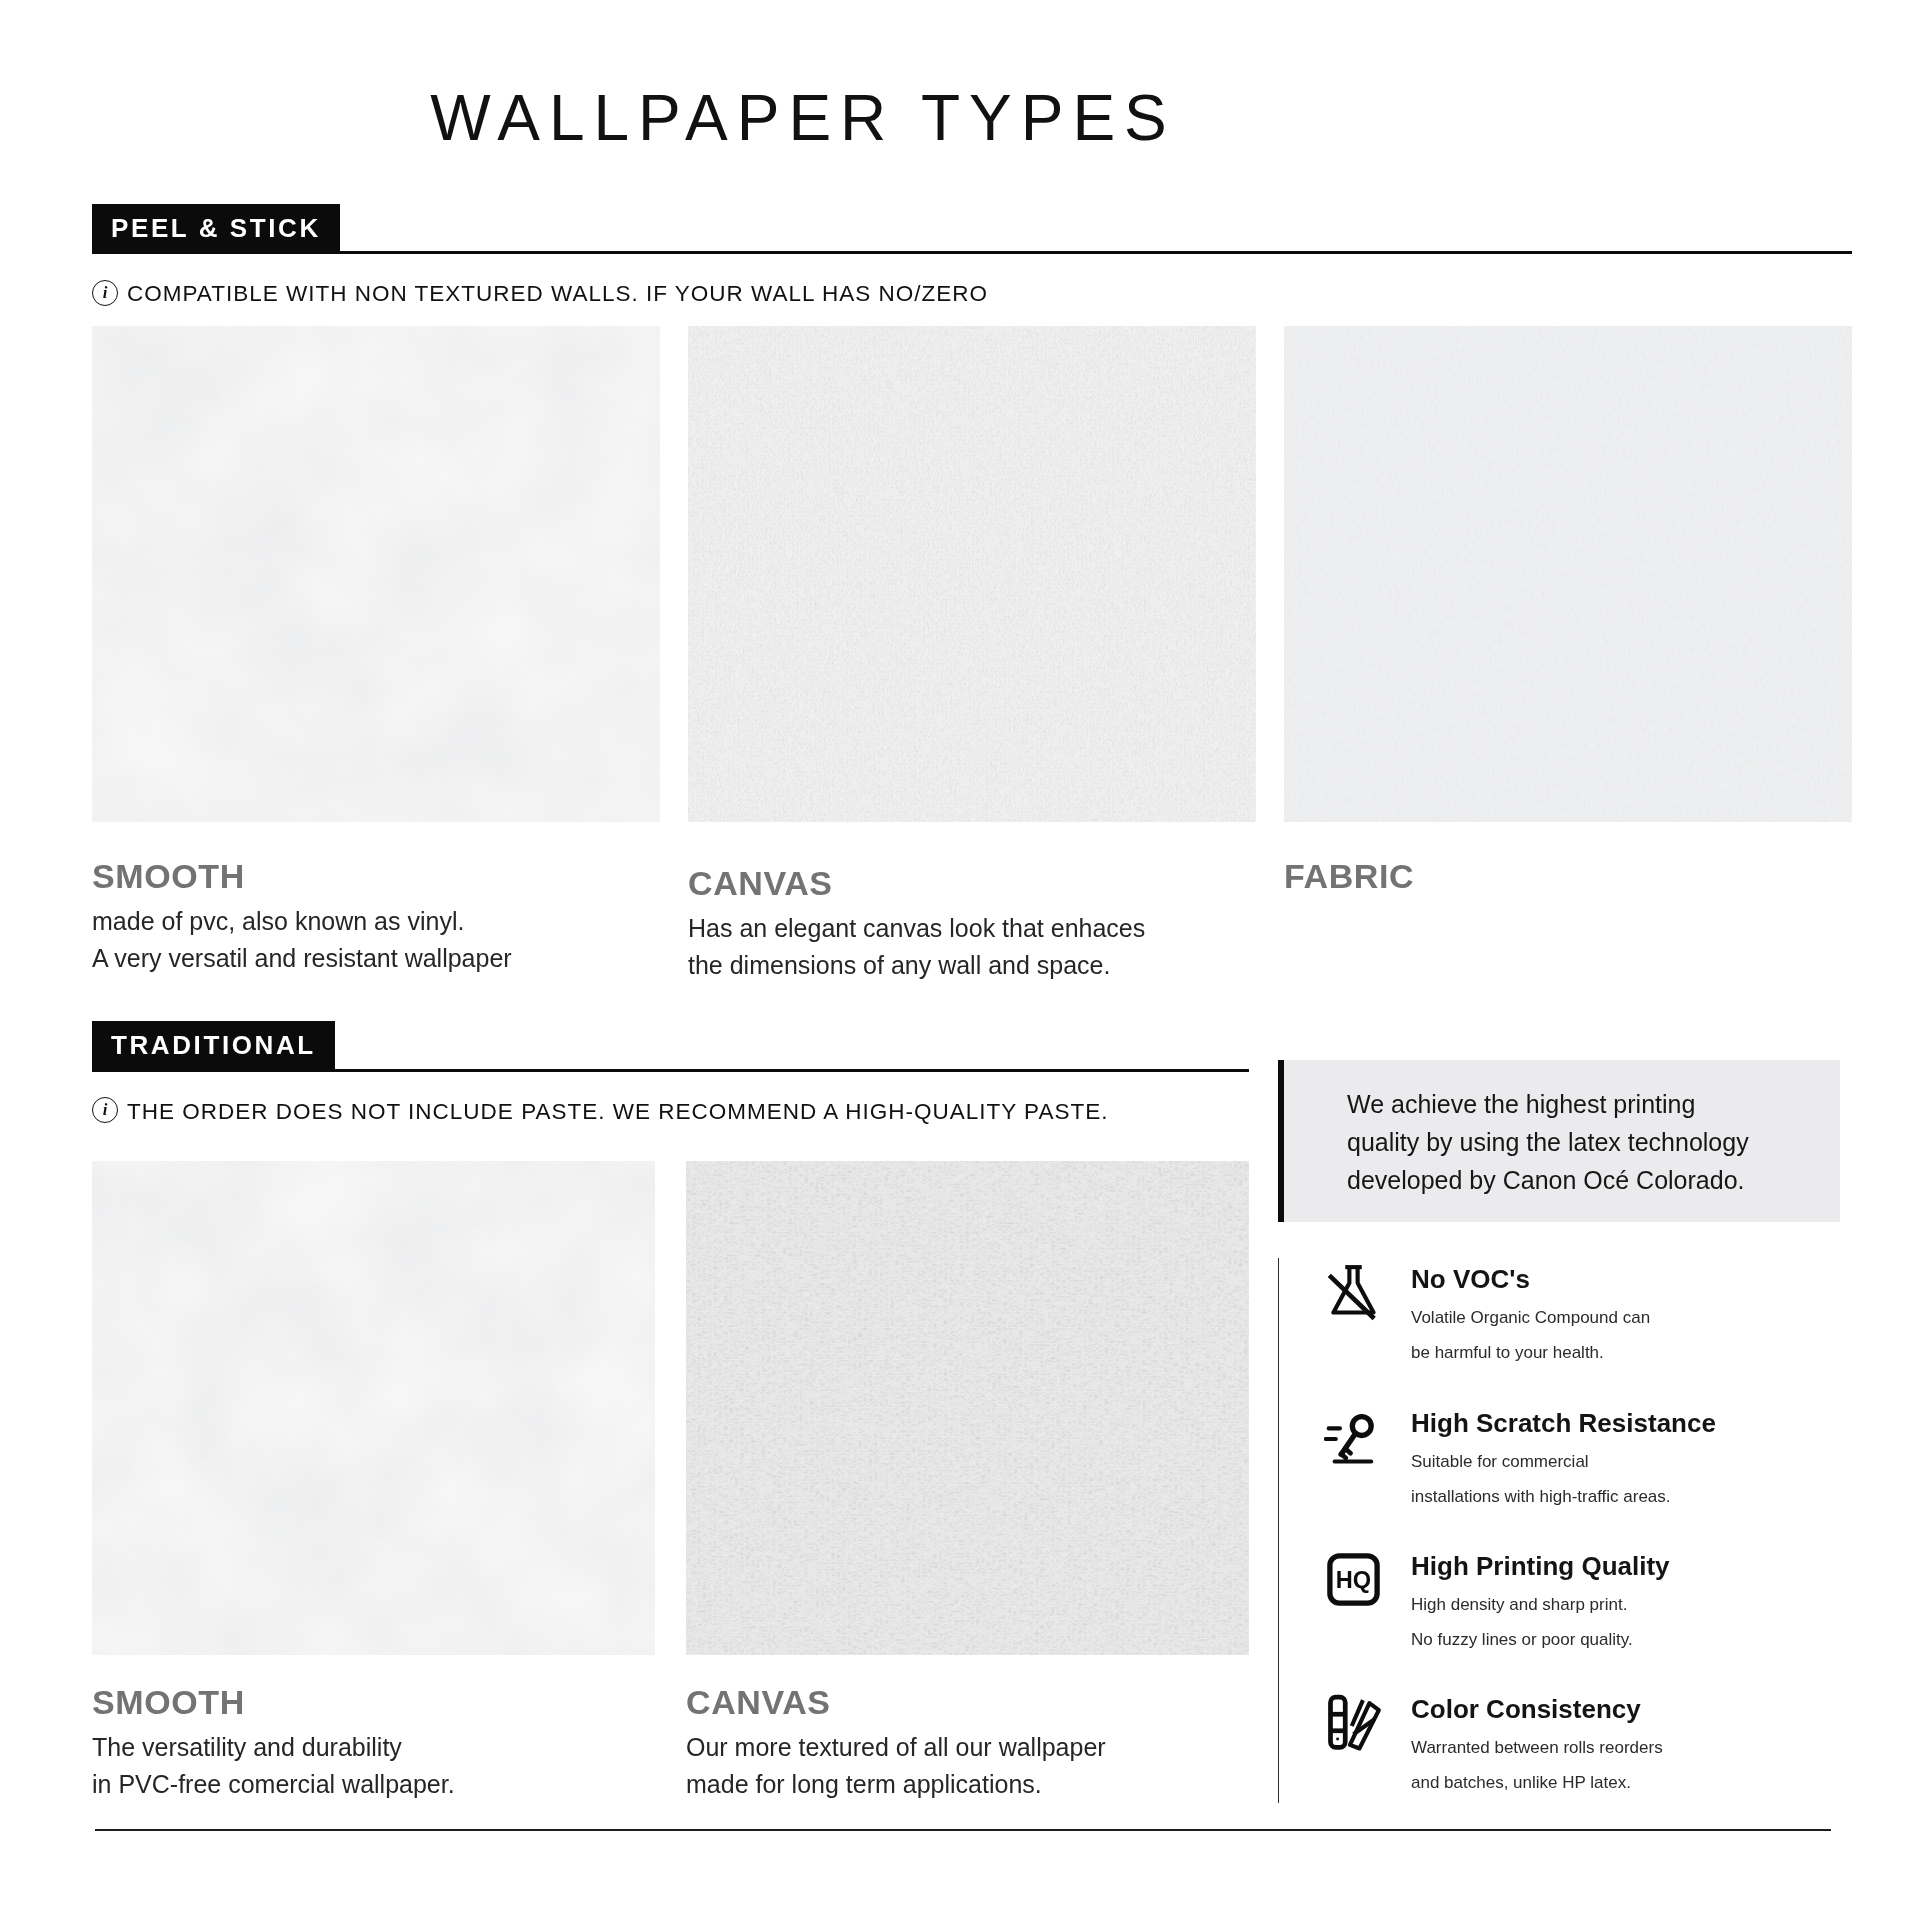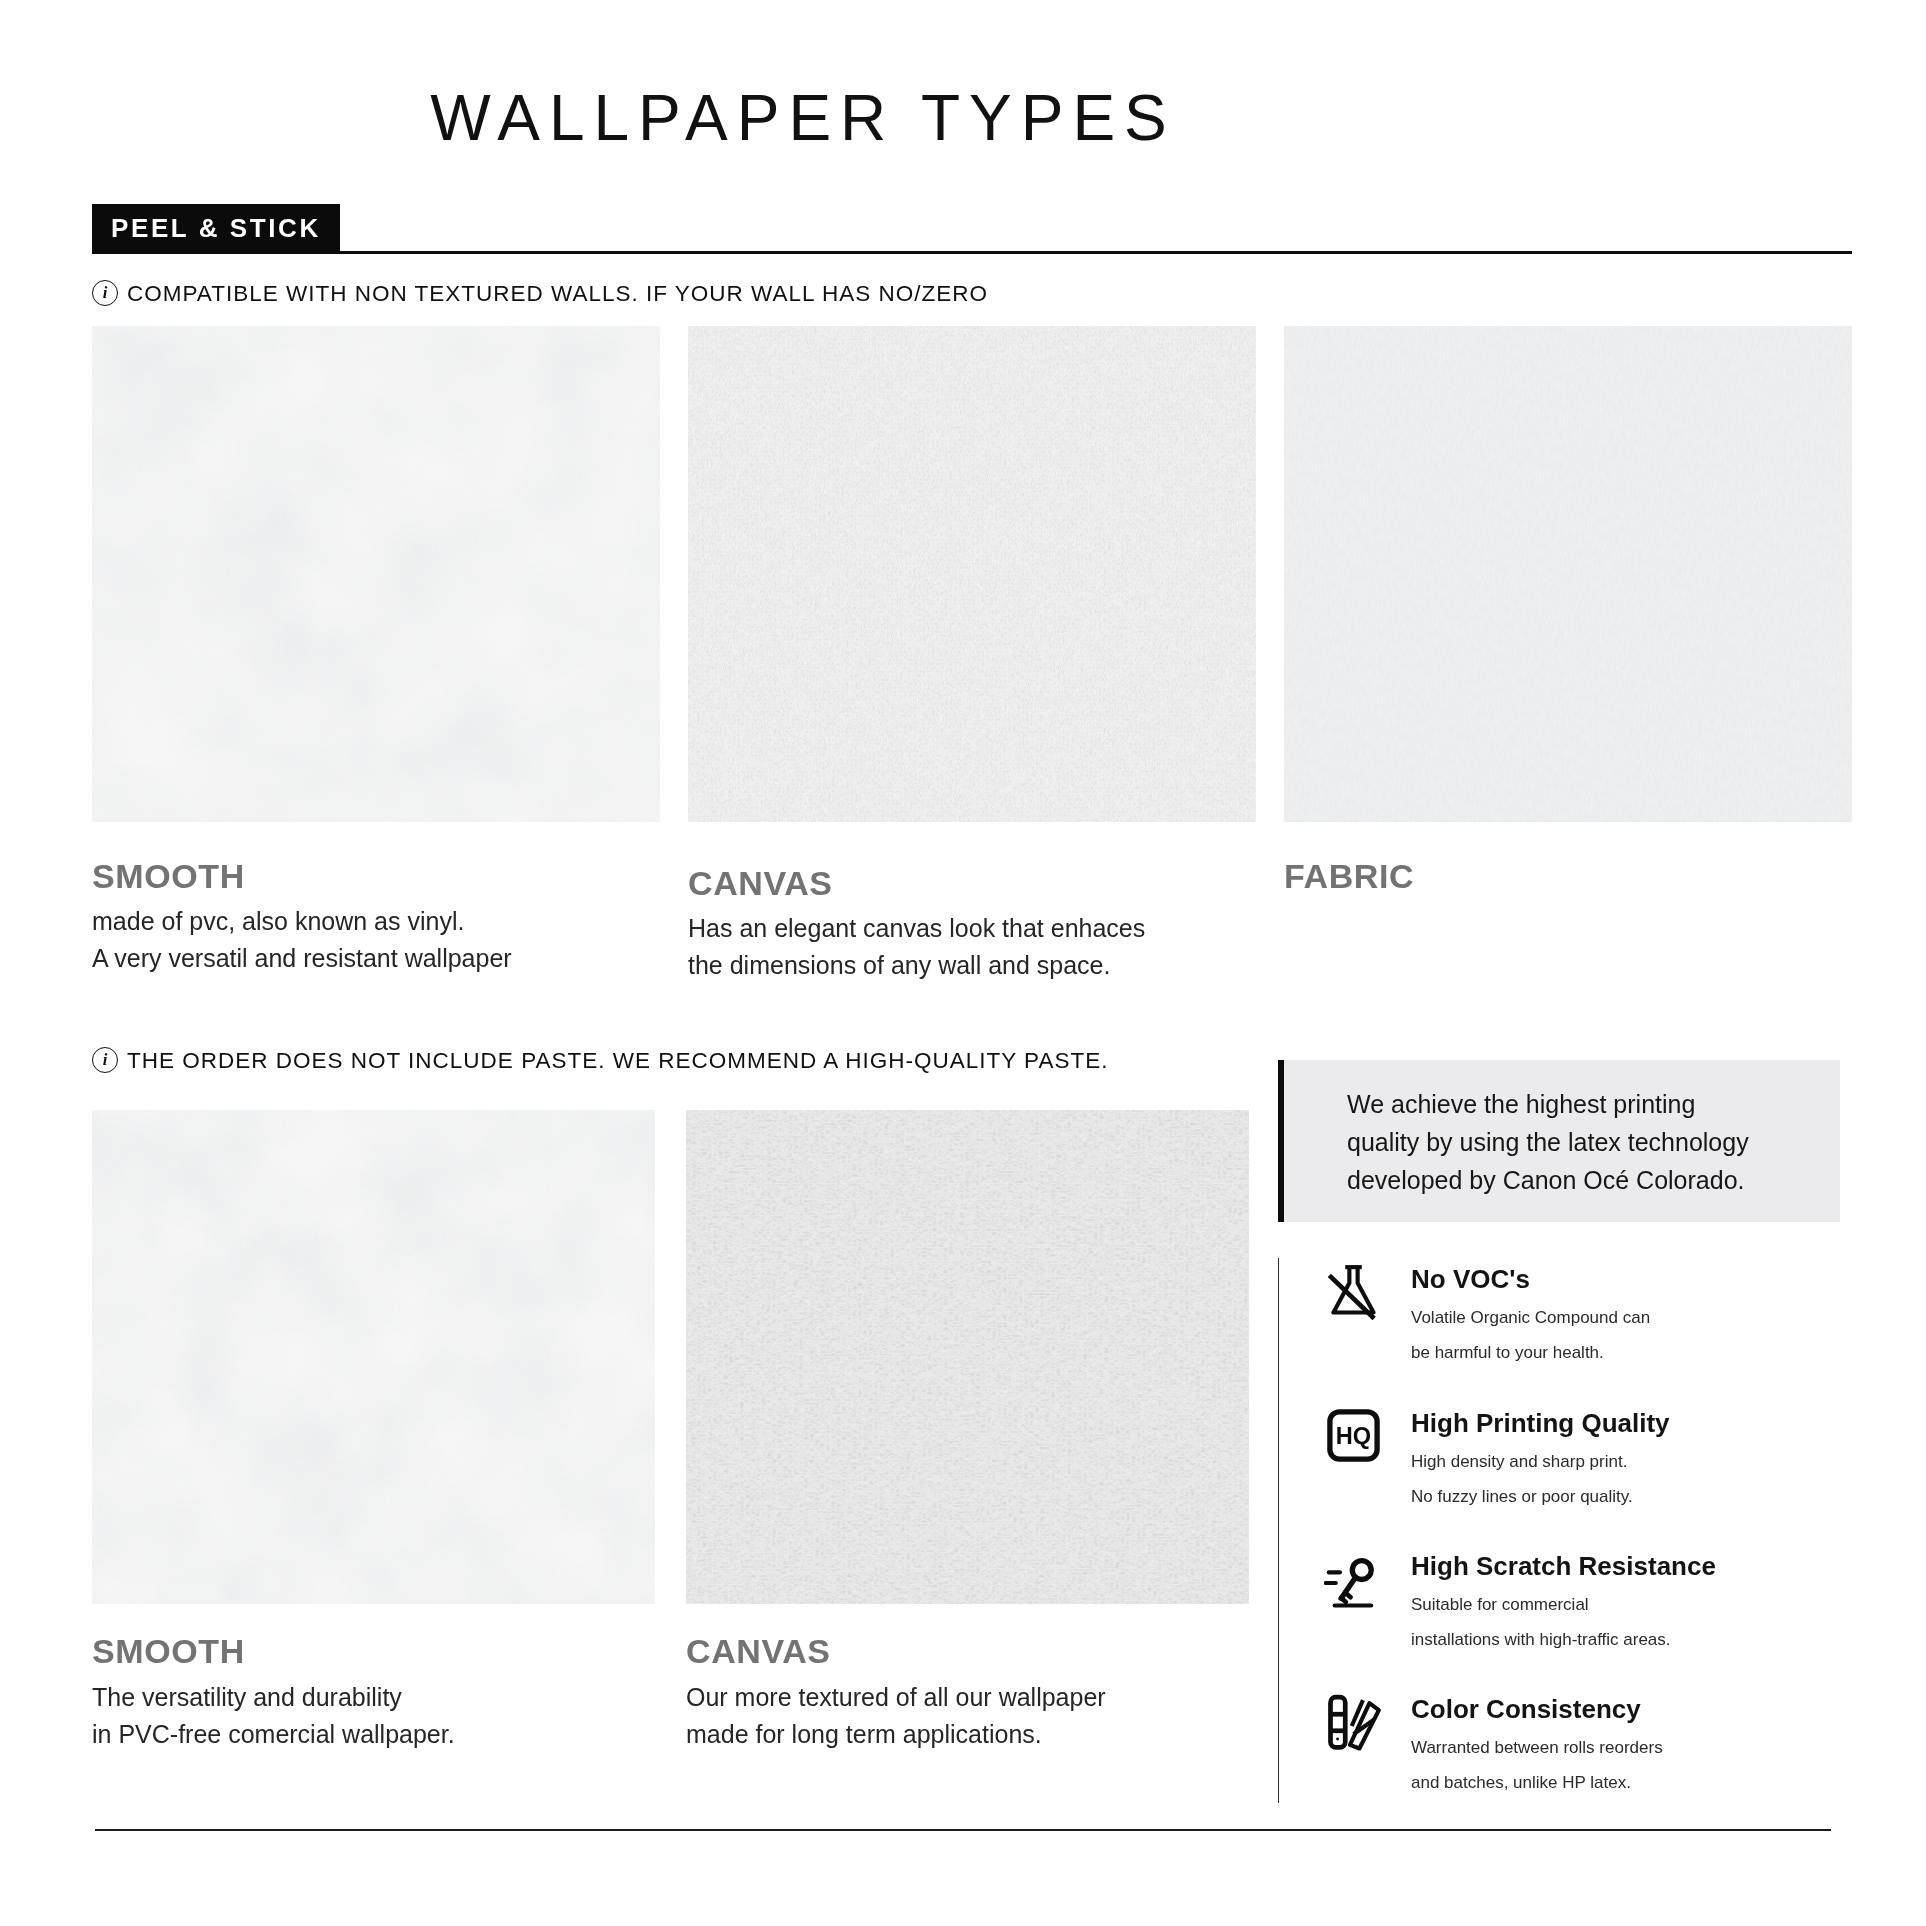--- a/index.html
+++ b/index.html
@@ -148,20 +148,23 @@
         </div>
       </div>
       <div class="caption">
         <h3>FABRIC</h3>
       </div>
     </div>
 
     <div class="lower">
 
       <div class="col-left">
+        <div class="sec-header">
+          <span class="sec-label">TRADITIONAL</span>
+        </div>
 
         <div class="note">
           <span class="info-icon">i</span>
           <div class="note-lines">
             <div>THE ORDER DOES NOT INCLUDE PASTE. WE RECOMMEND A HIGH-QUALITY PASTE.</div>
           </div>
         </div>
 
         <div class="grid2">
           <div class="swatch">
@@ -235,36 +238,20 @@
                 <path d="M36 7 H64"></path>
                 <path d="M43 7 V34 L16 84 H84 L57 34 V7"></path>
                 <path d="M9 21 L85 94" stroke-width="8"></path>
               </svg>
             </span>
             <div>
               <div class="ftitle">No VOC's</div>
               <div class="fdesc">
                 <div>Volatile Organic Compound can</div>
                 <div>be harmful to your health.</div>
-              </div>
-            </div>
-          </div>
-
-          <div class="feature">
-            <span class="ficon">
-              <svg viewBox="0 0 100 100" fill="none" stroke="#0d0d0d" stroke-width="9">
-                <rect x="10" y="10" width="80" height="80" rx="16"></rect>
-                <text x="50" y="65" text-anchor="middle" stroke="none" fill="#0d0d0d" font-family="Liberation Sans, sans-serif" font-size="40" font-weight="bold">HQ</text>
-              </svg>
-            </span>
-            <div>
-              <div class="ftitle">High Printing Quality</div>
-              <div class="fdesc">
-                <div>High density and sharp print.</div>
-                <div>No fuzzy lines or poor quality.</div>
               </div>
             </div>
           </div>
 
           <div class="feature">
             <span class="ficon">
               <svg viewBox="0 0 100 100" fill="none" stroke="#0d0d0d" stroke-width="8" stroke-linecap="round">
                 <circle cx="64" cy="34" r="16" stroke-width="9"></circle>
                 <path d="M53 47 L29 82" stroke-width="9"></path>
                 <path d="M36 72 l9 8"></path>
@@ -278,20 +265,36 @@
               <div class="ftitle">High Scratch Resistance</div>
               <div class="fdesc">
                 <div>Suitable for commercial</div>
                 <div>installations with high-traffic areas.</div>
               </div>
             </div>
           </div>
 
           <div class="feature">
             <span class="ficon">
+              <svg viewBox="0 0 100 100" fill="none" stroke="#0d0d0d" stroke-width="9">
+                <rect x="10" y="10" width="80" height="80" rx="16"></rect>
+                <text x="50" y="65" text-anchor="middle" stroke="none" fill="#0d0d0d" font-family="Liberation Sans, sans-serif" font-size="40" font-weight="bold">HQ</text>
+              </svg>
+            </span>
+            <div>
+              <div class="ftitle">High Printing Quality</div>
+              <div class="fdesc">
+                <div>High density and sharp print.</div>
+                <div>No fuzzy lines or poor quality.</div>
+              </div>
+            </div>
+          </div>
+
+          <div class="feature">
+            <span class="ficon">
               <svg viewBox="0 0 100 100" fill="none" stroke="#0d0d0d" stroke-width="8" stroke-linejoin="round">
                 <rect x="11" y="7" width="25" height="85" rx="9"></rect>
                 <path d="M11 36 H36"></path>
                 <path d="M11 64 H36"></path>
                 <circle cx="23" cy="78" r="2.5" fill="#0d0d0d" stroke="none"></circle>
                 <path d="M44 88 L77 17 L93 29 L60 94 Z" stroke-width="7"></path>
                 <path d="M50 70 L85 45" stroke-width="7"></path>
                 <path d="M47 56 L66 12" stroke-width="7"></path>
               </svg>
             </span>

